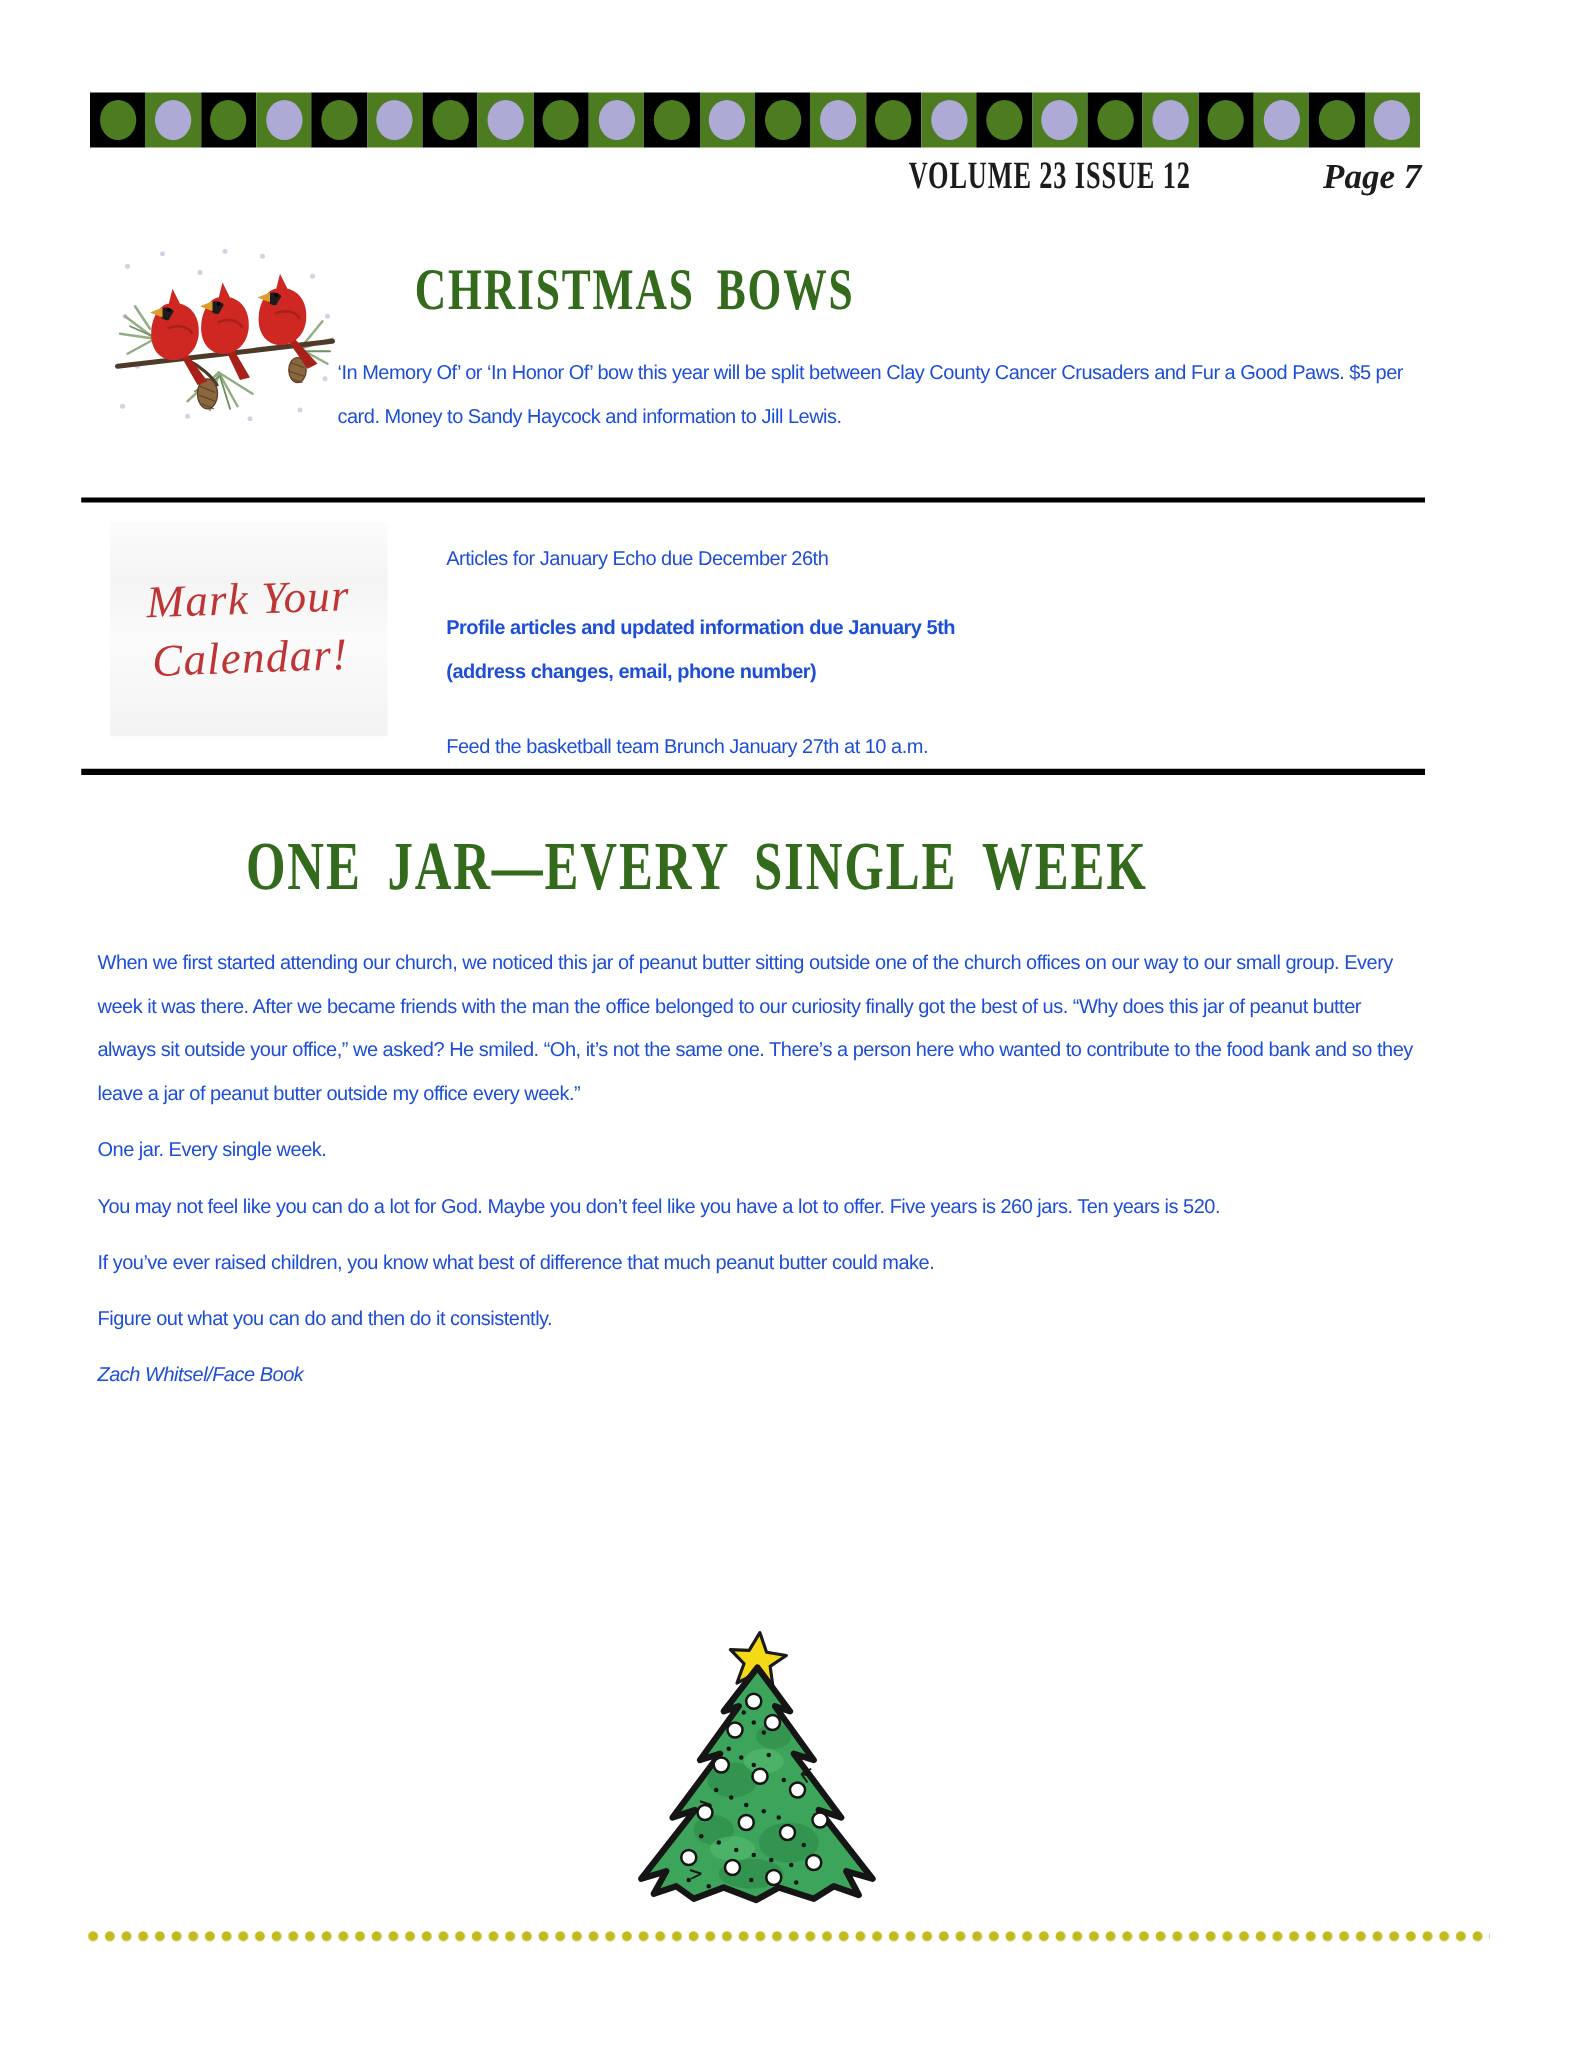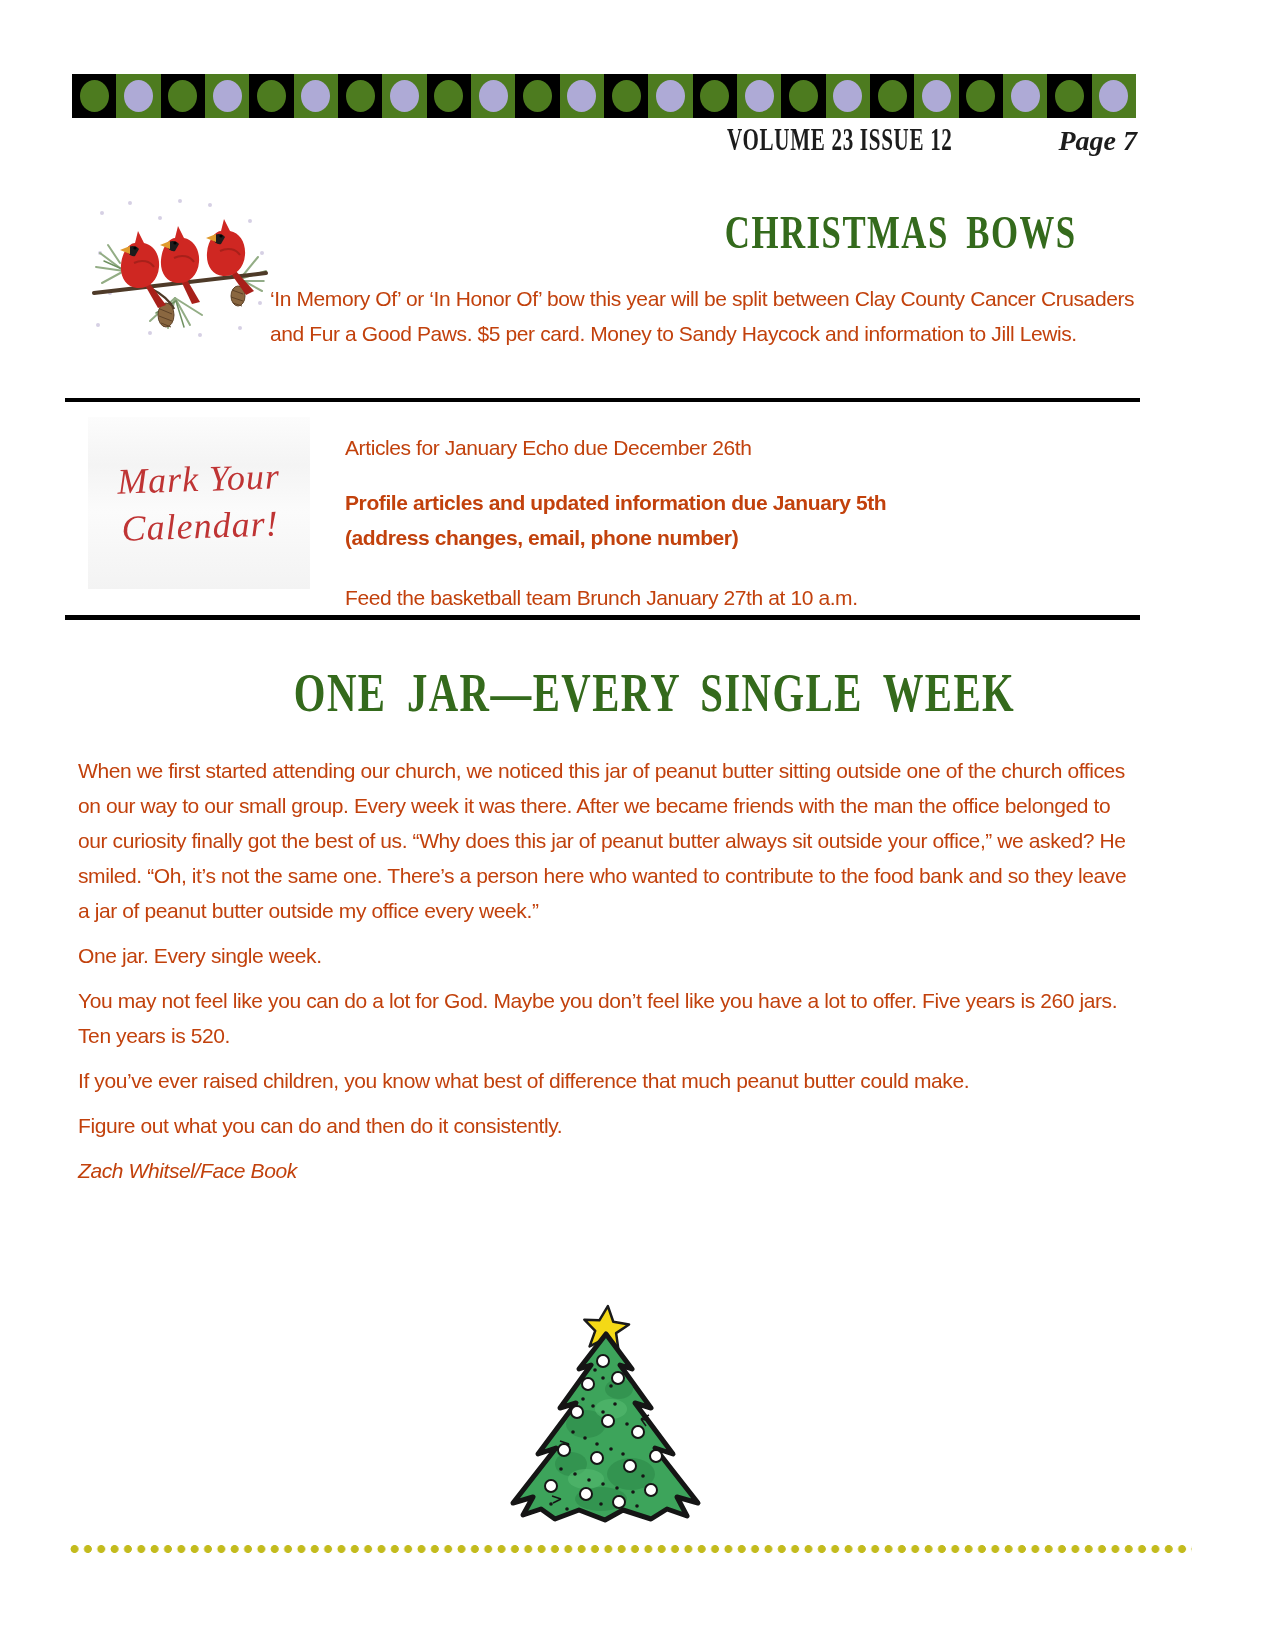--- a/index.html
+++ b/index.html
@@ -15,47 +15,47 @@
   .dot-grn{background:var(--band_green,#4d7b1f);}
   .dot-lav{background:var(--band_lavender,#aeaad6);}
 
   
   .header{position:absolute;left:75px;top:122px;width:1062px;display:flex;justify-content:flex-end;align-items:baseline;}
   .volume{display:inline-block;font-family:"Liberation Serif",serif;font-weight:700;font-size:31px;
           letter-spacing:1px;transform:scaleX(0.68);transform-origin:left center;white-space:nowrap;}
   .pageno{font-family:Liberation Serif, serif;font-style:italic;font-weight:700;font-size:28px;}
 
   
-  .sec-title{position:absolute;text-align:right;}
+  .sec-title{position:absolute;text-align:left;}
   .sec-title span{display:inline-block;font-family:"Liberation Serif",serif;font-weight:700;
           color:var(--heading_green,#346a1c);white-space:nowrap;}
   .bows-title{left:270px;top:184px;width:868px;}
   .bows-title span{font-size:47px;letter-spacing:2px;word-spacing:10px;transform:scaleX(0.74);}
   .jar-title{left:70px;top:640px;width:1072px;}
   .jar-title span{font-size:55px;letter-spacing:2px;word-spacing:12px;transform:scaleX(0.74);}
 
   
-  .bodytext{font-family:"Liberation Sans",sans-serif;font-size:21px;line-height:35px;
-            letter-spacing:-0.4px;color:#c2410c;}
+  .bodytext{font-family:"Liberation Sans",sans-serif;font-size:16px;line-height:35px;
+            letter-spacing:-0.4px;color:#1d4ed8;}
   .bows-body{position:absolute;left:270px;top:281px;width:874px;margin:0;}
 
   .rule{position:absolute;left:65px;width:1075px;background:#000;}
   .rule1{top:398px;height:4px;}
   .rule2{top:615px;height:5px;}
 
   
   .calendar-box{position:absolute;left:88px;top:417px;width:222px;height:172px;margin:0;
      background:linear-gradient(180deg,#fcfcfc 0%,#f4f4f4 28%,#fbfbfb 55%,#f3f3f3 100%);
      display:flex;flex-direction:column;align-items:center;justify-content:center;}
   .cal-script{transform:rotate(-2deg);text-align:center;}
   .cal-line{font-family:cursive;font-style:italic;color:var(--calendar_red,#bf3434);
             font-size:36px;line-height:47px;letter-spacing:1px;white-space:nowrap;}
 
   .cal-items{position:absolute;left:345px;top:418px;width:800px;}
-  .cal-items p{margin:0;white-space:pre-line;}
+  .cal-items p{margin:12px;white-space:pre-line;}
   .ci-0{margin-top:12px !important;}
   .ci-1{margin-top:20px !important;font-weight:bold;}
   .ci-2{margin-top:25px !important;}
 
   
   .story{position:absolute;left:78px;top:753px;width:1060px;}
   .story p{margin:0 0 10px 0;}
   .byline{text-align:left;margin-top:3px !important;font-style:italic;}
 
   

